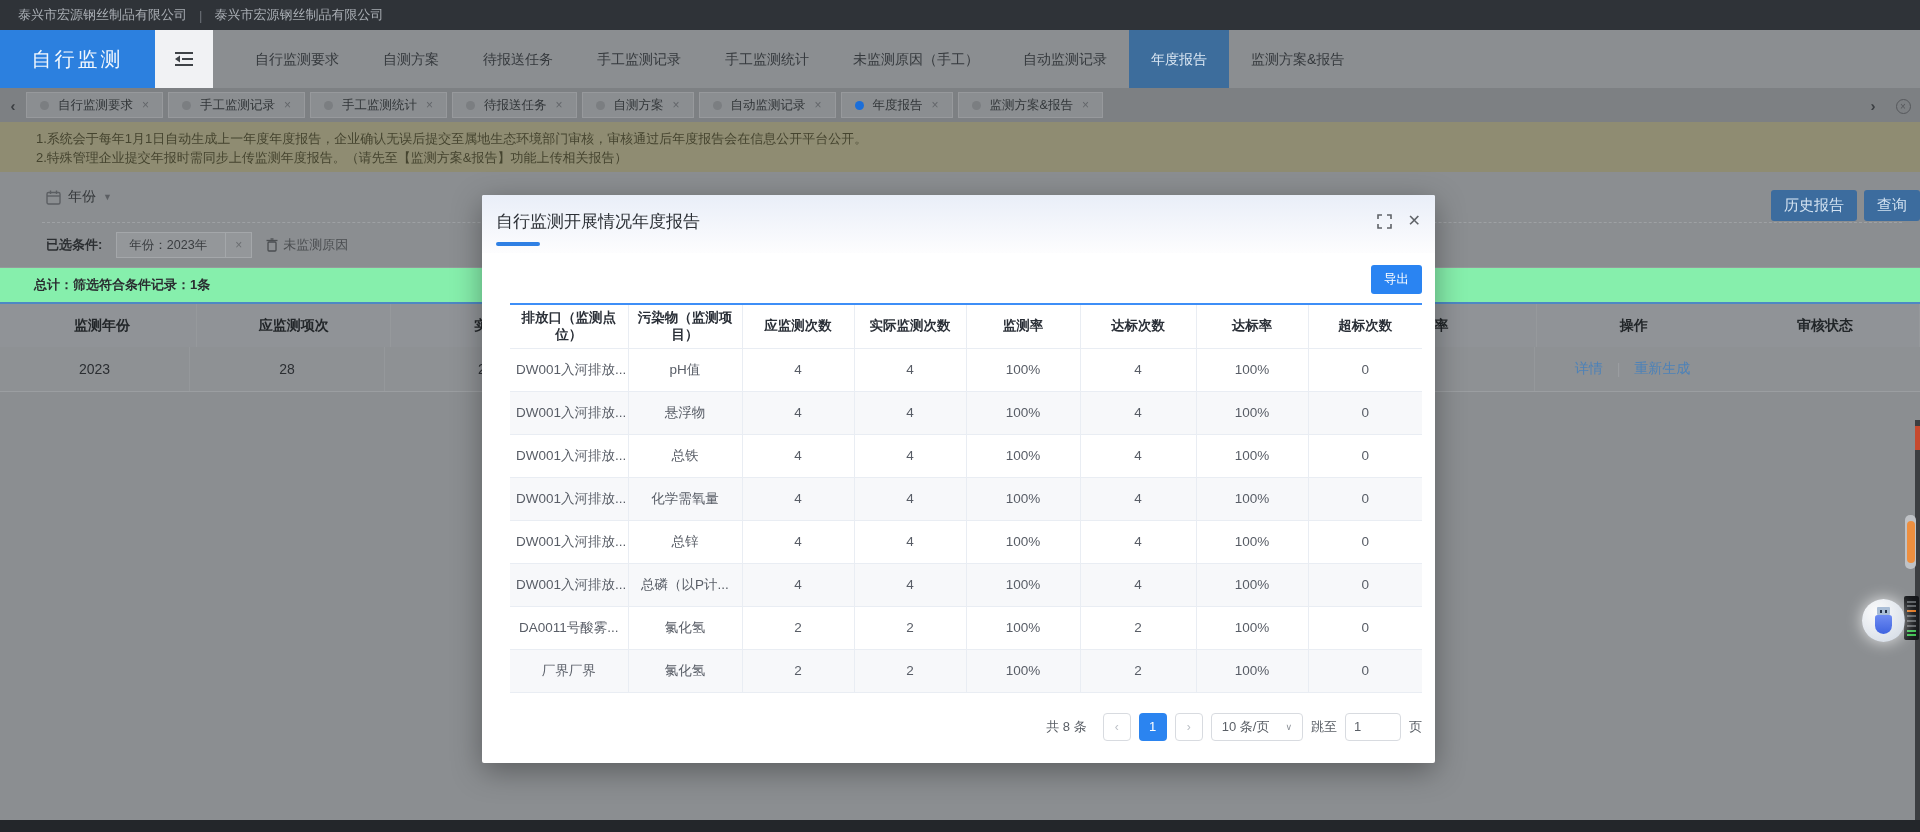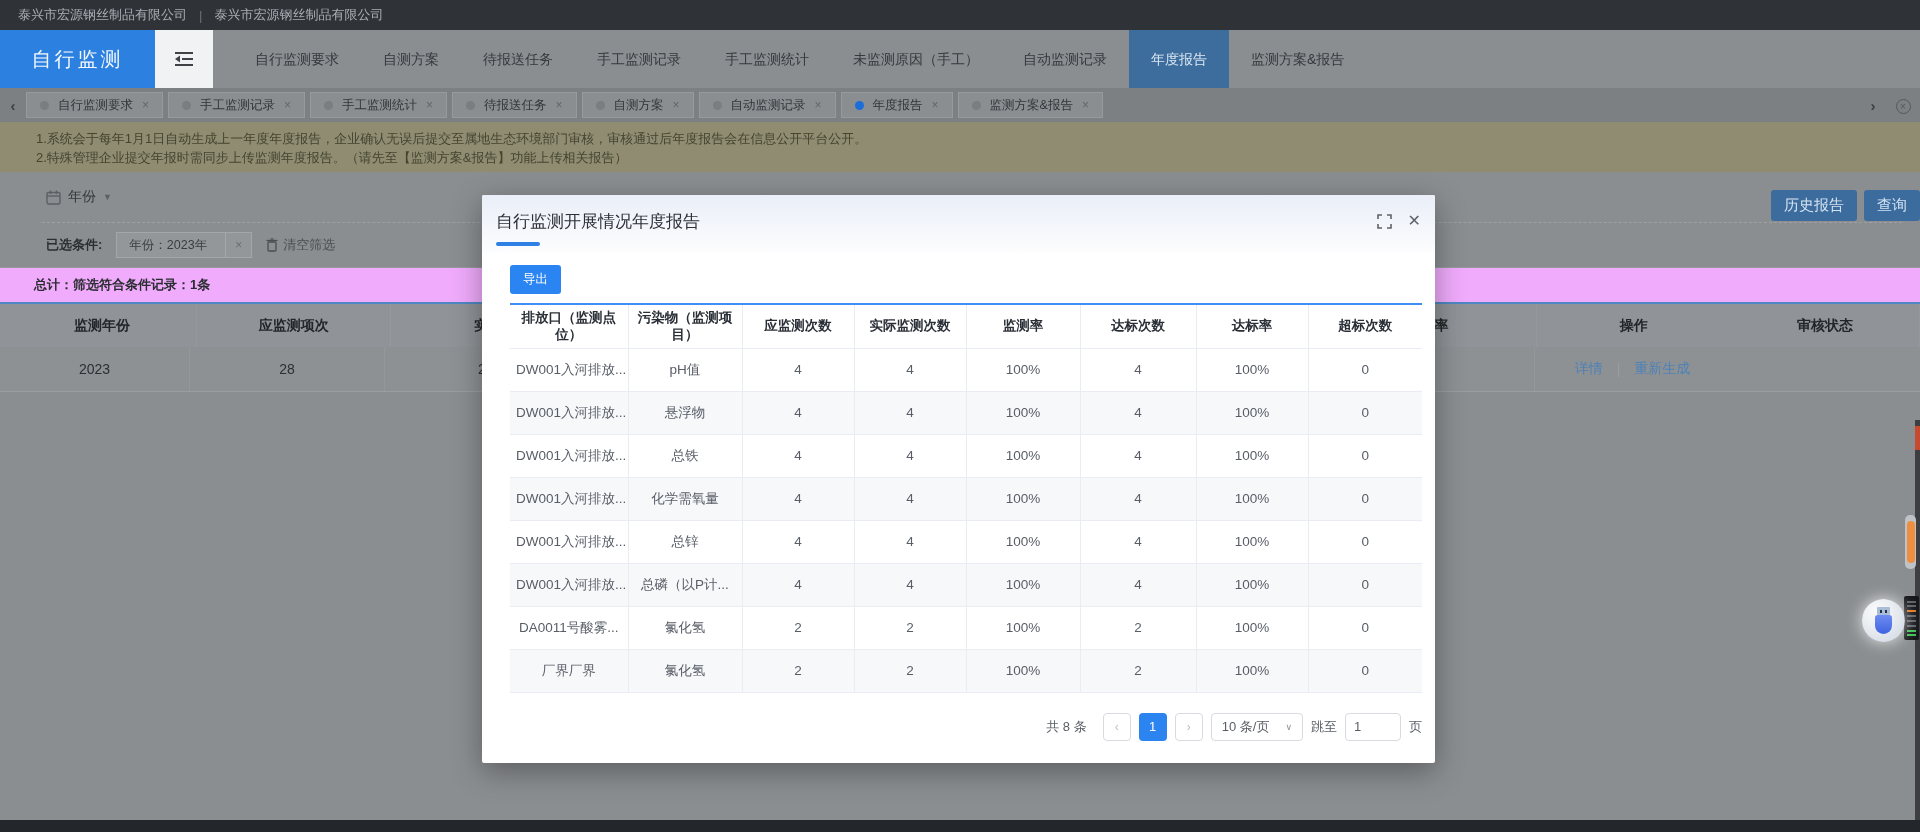--- a/index.html
+++ b/index.html
@@ -49,21 +49,21 @@
   .selected-row { position:absolute; left:34px; top:60px; display:flex; align-items:center; gap:14px; }
   .sel-label { font-size:13px; font-weight:bold; color:#2c2f32; }
   .sel-chip { display:flex; align-items:center; height:26px; border:1px solid #a4a7aa; background:#94979a; }
   .sel-chip .txt { padding:0 18px 0 12px; font-size:12.5px; color:#3a3d40; }
   .sel-chip .x { width:26px; text-align:center; font-size:12px; color:#6b6e71; border-left:1px solid #a4a7aa; line-height:24px; }
   .clear { display:flex; align-items:center; gap:5px; font-size:13px; color:#4b4e51; }
   .top-btns { position:absolute; right:12px; top:18px; display:flex; gap:7px; }
   .tbtn { background:#3c6c9e; color:#d3e2f1; font-size:15px; padding:6px 13px; border-radius:3px; border:none; }
 
   
-  .totalbar { position:absolute; left:0; top:267px; width:1920px; height:35px; background:#f0abfc;
+  .totalbar { position:absolute; left:0; top:267px; width:1920px; height:35px; background:#86efac;
               border-top:1px solid #97999c; line-height:34px; padding-left:34px;
               font-size:13px; font-weight:bold; color:#2a2d30; }
 
   
   .bgt-head { position:absolute; left:0; top:302px; width:1920px; height:45px; background:#909397;
               border-top:2px solid #4d88c4; display:flex;padding-left:8px; }
   .bgt-row  { position:absolute; left:0; top:347px; width:1920px; height:45px; background:#8e9194;
               border-bottom:1px solid #9b9ea1; display:flex; }
   .bgt-cell { display:flex; align-items:center; justify-content:center; font-size:14px;
               border-right:1px solid rgba(155,158,161,.55); }
@@ -92,21 +92,21 @@
 
   
   .modal { position:absolute; left:482px; top:195px; width:953px; height:568px; background:#fff;
            border-radius:2px; box-shadow:0 8px 30px rgba(0,0,0,.35); }
   .m-head { position:relative; height:58px; background:linear-gradient(180deg,#e9eef8,#fdfdfe); padding:15px 0 0 14px; border-radius:2px 2px 0 0; }
   .m-title { font-size:17px; color:#2c3036; }
   .m-underline { width:44px; height:4px; background:#2f80e4; border-radius:2px; margin-top:9px; }
   .m-icons { position:absolute; right:14px; top:18px; display:flex; gap:16px; align-items:center; color:#5f6368; }
   .m-close { font-size:16px; line-height:16px; color:#5f6368; }
   .m-body { padding:12px 13px 0 28px; }
-  .export-row { display:flex; }
+  .export-row { display:flex; justify-content:flex-end; }
   .export-btn { background:#2a84f2; color:#fff; border:none; border-radius:3px; font-size:12.5px; padding:6px 13px; }
 
   table.mt { border-collapse:collapse; table-layout:fixed; width:912px; margin-top:9px; }
   table.mt col.w0{width:118px} table.mt col.w1{width:114px} table.mt col.w2{width:112px}
   table.mt col.w3{width:112px} table.mt col.w4{width:114px} table.mt col.w5{width:116px}
   table.mt col.w6{width:112px} table.mt col.w7{width:114px}
   table.mt thead th { border-top:2px solid #3e8ef7; border-bottom:1px solid #e9edf3; border-right:1px solid #e9edf3;
         height:44px; font-size:13.5px; color:#2a2f37; font-weight:bold; padding:2px 6px; line-height:1.3; }
   table.mt thead th:last-child, table.mt td:last-child { border-right:none; }
   table.mt td { border-bottom:1px solid #e9edf3; border-right:1px solid #e9edf3; height:43px;
@@ -230,21 +230,21 @@
       <span class="sel-chip">
         <span class="txt">年份：2023年</span>
         <span class="x">×</span>
       </span>
       <span class="clear">
         <svg width="12" height="14" viewBox="0 0 12 14">
           <rect x="2" y="4" width="8" height="9" rx="1" fill="none" stroke="#4b4e51" stroke-width="1.3"></rect>
           <line x1="0.5" y1="2.5" x2="11.5" y2="2.5" stroke="#4b4e51" stroke-width="1.3"></line>
           <line x1="4.5" y1="1" x2="7.5" y2="1" stroke="#4b4e51" stroke-width="1.3"></line>
         </svg>
-        <span>清空筛选</span>
+        <span>未监测原因</span>
       </span>
     </div>
     <div class="top-btns">
       <button class="tbtn">历史报告</button>
       <button class="tbtn">查询</button>
     </div>
   </div>
 
   <div class="totalbar">总计：筛选符合条件记录：1条</div>
 

